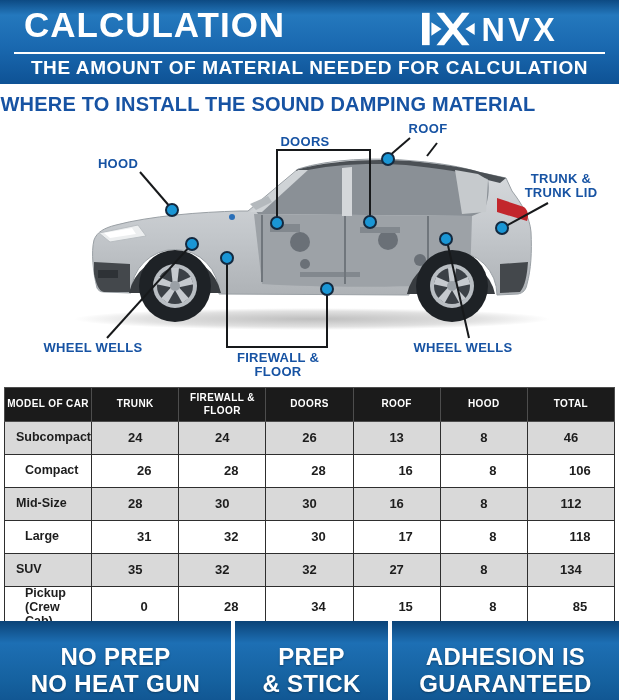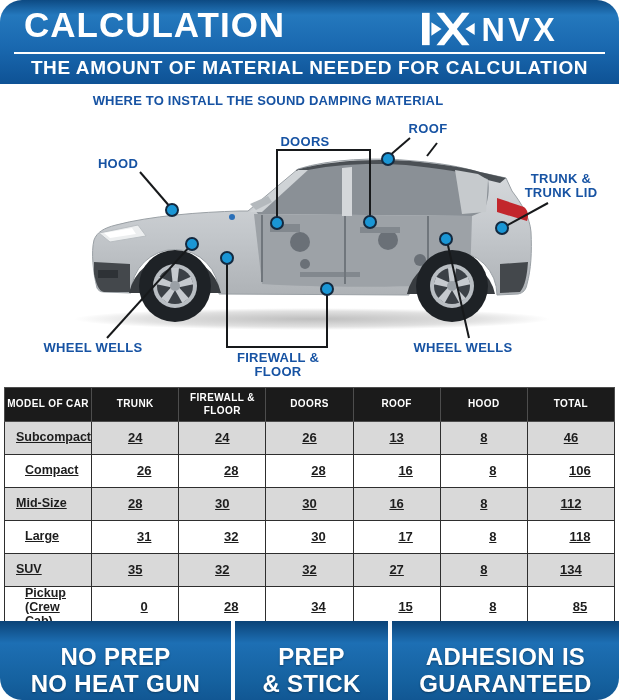--- a/index.html
+++ b/index.html
@@ -1,18 +1,18 @@
 <!DOCTYPE html>
 <html><head>
 <meta charset="utf-8">
 <style>
   html,body{margin:0;padding:0;background:#ffffff;}
   #page{
     position:relative;width:619px;height:700px;overflow:hidden;
-    background:#ffffff;font-family:"Liberation Sans",sans-serif;border-radius:22px;
+    background:#ffffff;font-family:"Liberation Sans",sans-serif;
   }
   
   .banner{
     position:absolute;top:0;left:0;width:619px;height:84px;
     background:linear-gradient(180deg,#0d4a83 0%,#2478bd 18%,#1a69b0 55%,#0e5295 100%);
   }
   .banner-title{
     position:absolute;left:24px;top:7px;color:#ffffff;
     font-size:35px;font-weight:800;letter-spacing:1px;line-height:1;
   }
@@ -20,21 +20,21 @@
   .banner-divider{
     position:absolute;left:14px;right:14px;top:52px;height:2px;background:#ffffff;
   }
   .banner-subtitle{
     position:absolute;left:0;top:58px;width:619px;text-align:center;color:#ffffff;
     font-size:19px;font-weight:800;letter-spacing:.6px;line-height:1;
   }
   
   .section-title{
     position:absolute;top:93px;left:0;width:536px;text-align:center;
-    color:#1753a3;font-size:13px;font-weight:800;letter-spacing:.2px;
+    color:#1753a3;font-size:20px;font-weight:800;letter-spacing:.2px;
   }
   
   .diagram{position:absolute;top:112px;left:0;width:619px;height:273px;}
   .diagram svg{position:absolute;top:0;left:0;}
   .dot{
     position:absolute;width:10px;height:10px;border-radius:50%;
     background:#1a96d5;border:2px solid #13293f;box-sizing:content-box;
     transform:translate(-7px,-7px);
   }
   .dlabel{
@@ -47,21 +47,21 @@
     position:absolute;top:387px;left:4px;width:611px;
     border-collapse:collapse;table-layout:fixed;
   }
   table.calc th{
     background:#1b1b1b;color:#ffffff;font-size:10px;font-weight:700;
     letter-spacing:.4px;height:33px;border:1px solid #4d4d4d;line-height:1.25;
     text-align:center;padding:0 2px;
   }
   table.calc td{
     border:1px solid #2e2e2e;height:32px;font-size:13px;font-weight:700;
-    color:#1d1d1d;text-align:center;padding:0 2px;line-height:1.1;text-decoration:underline;
+    color:#1d1d1d;text-align:center;padding:0 2px;line-height:1.1;
   }
   table.calc td.model{
     text-align:left;padding-left:11px;font-size:12.5px;
   }
   table.calc tr.alt td{background:#d9d9d9;}
   table.calc tr.plain td{background:#ffffff;padding-left:20px;}
   
   .footer{
     position:absolute;top:621px;left:0;width:619px;height:100px;
     display:flex;gap:4px;background:#ffffff;

